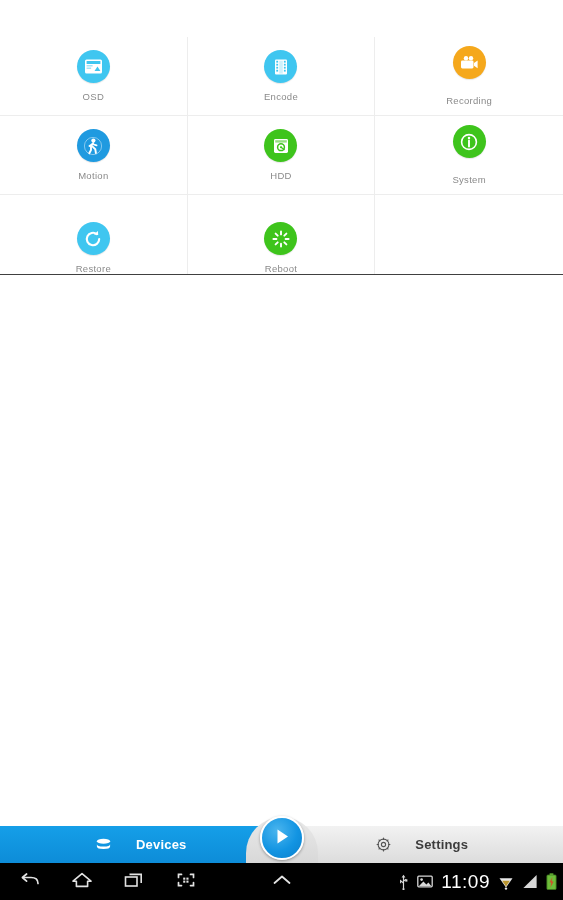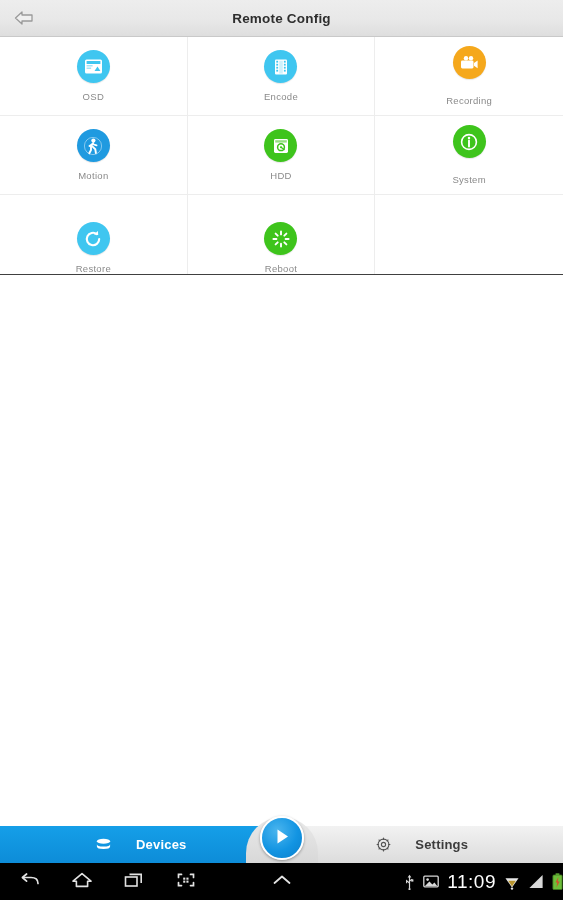--- a/index.html
+++ b/index.html
@@ -101,40 +101,30 @@
 
   
   .sysbar {
     position:absolute; left:0; bottom:0; width:563px; height:37px;
     background:#000; display:flex; align-items:center;
   }
   .nav-group { display:flex; align-items:center; gap:24px; padding-left:16px; }
   .nav-btn { width:28px; height:28px; display:flex; align-items:center; justify-content:center; cursor:pointer; }
   .up-chevron { position:absolute; left:50%; transform:translateX(-50%); cursor:pointer; }
   .status-group {
-    position:absolute; right:0; display:flex; align-items:center; gap:8px;
+    position:absolute; right:6px; display:flex; align-items:center; gap:8px;
   }
   .clock { color:#fff; font-size:19px; letter-spacing:.5px; }
   .stat-icon { display:flex; align-items:center; }
 </style>
 </head>
 <body>
 
 <div id="app">
 
-  <div class="header">
-    <div class="back-btn">
-      <span>
-        <svg width="22" height="16" viewBox="0 0 22 16">
-          <path d="M9 2 L2.5 8 L9 14 L9 11 L19 11 L19 5 L9 5 Z" fill="#f0f0f0" stroke="#9a9a9a" stroke-width="1.3" stroke-linejoin="round"></path>
-        </svg>
-      </span>
-    </div>
-    <div class="header-title">Remote Config</div>
-  </div>
 
   <div class="grid">
 
     <div class="cell">
       <div class="icon-circle" style="background:#3fc6f0">
         <svg width="19" height="17" viewBox="0 0 19 17">
           <rect x="1" y="1.5" width="17" height="14" rx="1.5" fill="#fff"></rect>
           <rect x="2.6" y="3" width="13.8" height="3" fill="#3fc6f0"></rect>
           <rect x="2.6" y="7.2" width="6" height="1.2" fill="#8fdcf5"></rect>
           <rect x="2.6" y="9.6" width="4.5" height="1.2" fill="#8fdcf5"></rect>

